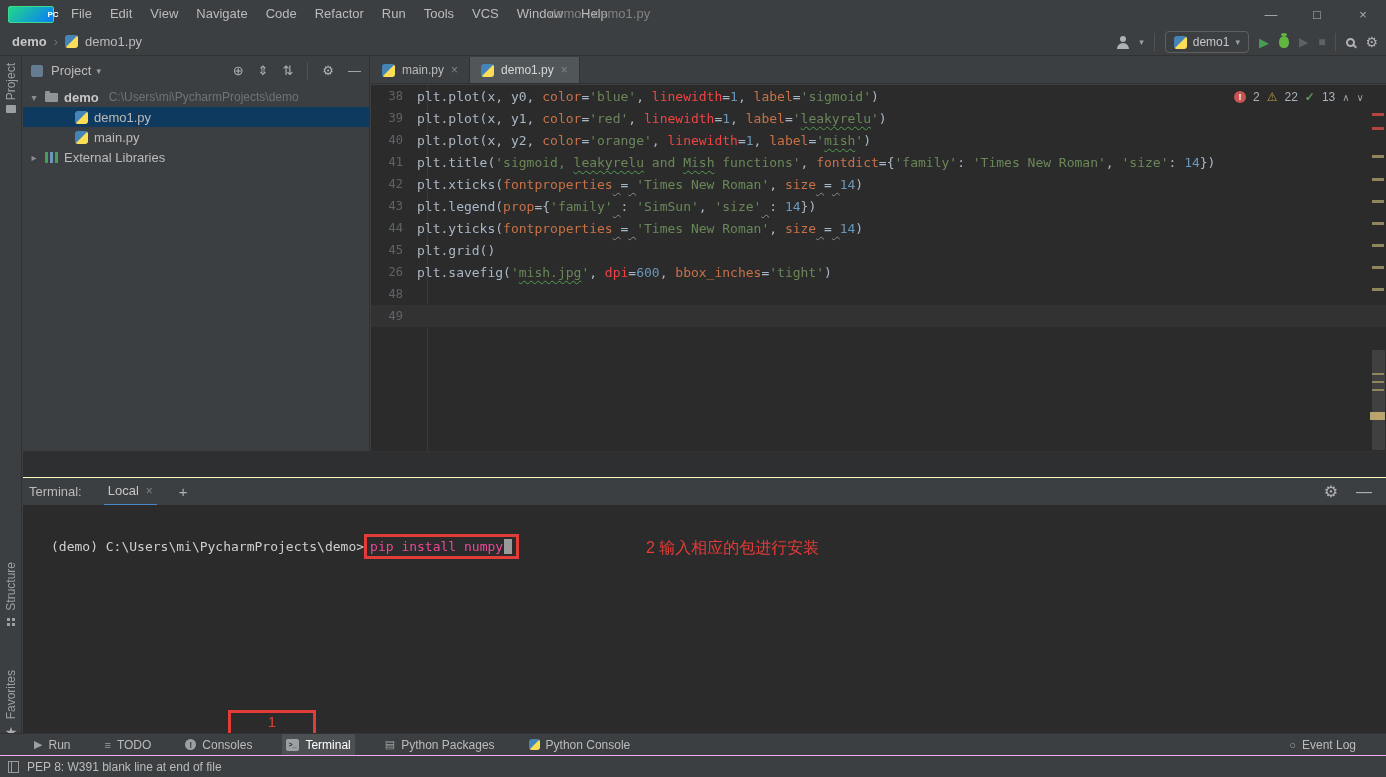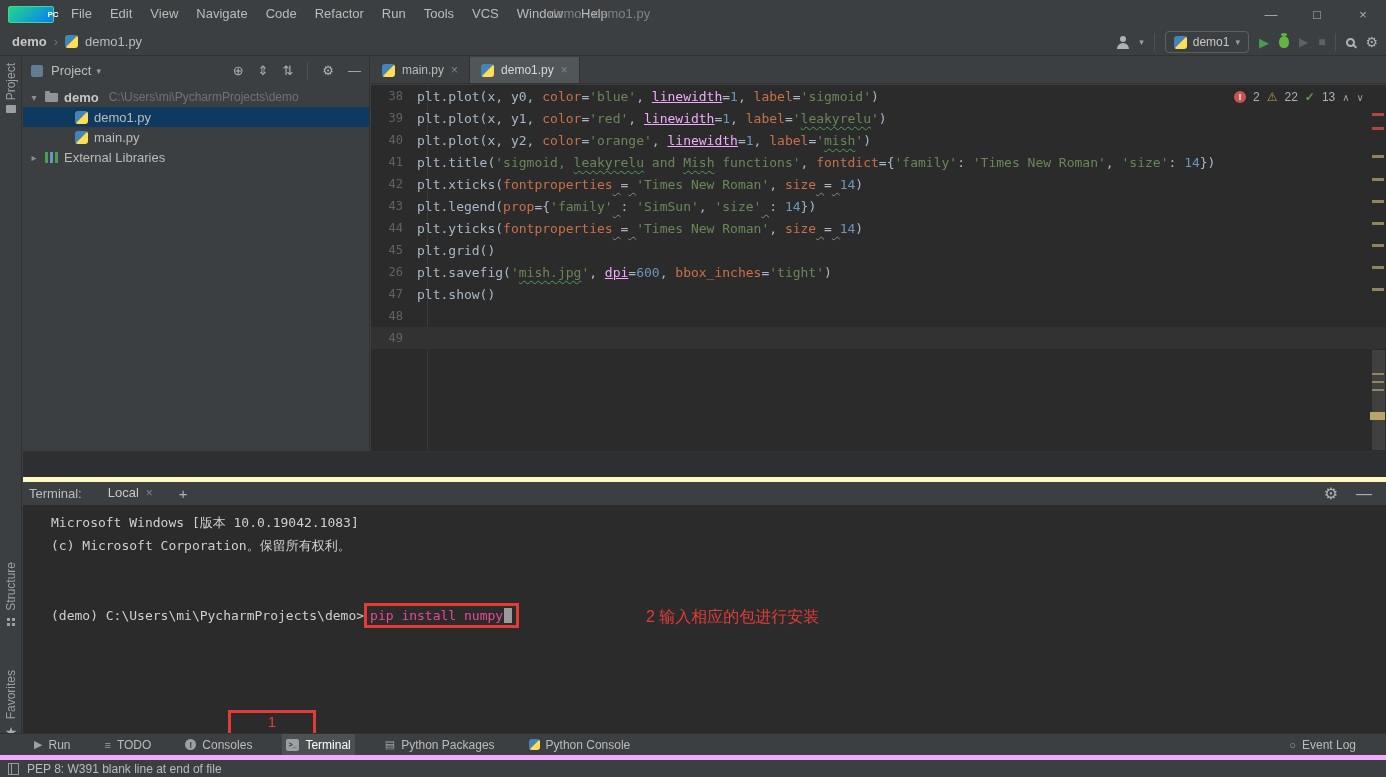--- a/index.html
+++ b/index.html
@@ -73,35 +73,35 @@
   .ed-tab { display:flex; align-items:center; gap:7px; padding:0 11px; font-size:12px; color:#bbbbbb; border-right:1px solid #323232; }
   .ed-tab.active { background:#515658; color:#d6d6d6; }
   .tab-close { color:#7f8486; font-size:12px; }
   #editor { left:371px; top:85px; width:1015px; height:366px; background:#2b2b2b; }
   #gutter-line { position:absolute; left:56px; top:0; bottom:0; width:1px; background:#3a3a3a; }
   .code-line { height:22px; display:flex; align-items:center; position:relative; }
   .code-line.caret { background:#323232; }
   .lnum { width:46px; text-align:right; padding-right:14px; flex:0 0 auto; color:#606366; font:12px "DejaVu Sans Mono",monospace; }
   .ltext { font:13px "DejaVu Sans Mono",monospace; white-space:pre; }
   .c-d { color:#a9b7c6; } .c-s { color:#6a8759; } .c-n { color:#6897bb; }
-  .c-kw { color:#c77148; } .c-kb { color:#f0abfc;text-decoration:underline; }
+  .c-kw { color:#c77148; } .c-kb { color:#ef4444; }
   .c-t { text-decoration:underline; text-decoration-style:wavy; text-decoration-color:#4f9f54; text-decoration-thickness:1px; text-underline-offset:3px; }
   .c-p { text-decoration:underline; text-decoration-style:wavy; text-decoration-color:#8c8c8c; text-decoration-thickness:1px; text-underline-offset:3px; }
   #inspections { left:1234px; top:90px; display:flex; align-items:center; gap:7px; font-size:12px; color:#a8b2ba; }
   .err-ic { width:12px; height:12px; border-radius:50%; background:#c75450; color:#fff; font-size:9px; font-weight:bold; display:flex; align-items:center; justify-content:center; }
   .warn-ic { color:#bba24c; font-size:12px; }
   .typo-ic { color:#5f9954; font-size:12px; font-weight:bold; }
   .insp-nav { color:#9da0a2; font-size:10px; }
   
   .stripe-mark { position:absolute; width:12px; height:3px; }
   #scroll-thumb { left:1372px; top:350px; width:13px; height:100px; background:rgba(255,255,255,0.10); }
   #below-editor { left:23px; top:451px; width:1363px; height:26px; background:#2d2f31; border-top:1px solid #323232; }
 
   
-  #term-header { left:23px; top:477px; width:1363px; height:28px; background:#3c3f41; border-top:5px solid #fef9c3; display:flex; align-items:center; }
+  #term-header { left:23px; top:477px; width:1363px; height:28px; background:#3c3f41; border-top:1px solid #fef9c3; display:flex; align-items:center; }
   #term-label { font-size:13px; color:#bbbbbb; margin-left:6px; }
   #term-tab { margin-left:22px; height:28px; display:flex; align-items:center; gap:7px; padding:0 4px; font-size:13px; color:#c7c7c7; border-bottom:2px solid #4a88c7; }
   #term-plus { margin-left:22px; color:#afb1b3; font-size:15px; }
   #term-actions { margin-left:auto; margin-right:14px; display:flex; gap:18px; align-items:center; color:#afb1b3; }
   #term-body { left:23px; top:505px; width:1363px; height:228px; background:#2b2b2b; padding:6px 0 0 28px; }
   .term-line { font:13px "DejaVu Sans Mono",monospace; color:#cfcfcf; height:23px; line-height:23px; white-space:pre; }
   #prompt-row { display:flex; align-items:center; margin-top:23px; position:relative; }
   #prompt-text { font:13px "DejaVu Sans Mono",monospace; color:#cfcfcf; white-space:pre; }
   #cmd-box { display:inline-flex; align-items:center; border:3px solid #e23c38; padding:2px 4px 2px 3px; }
   #cmd-text { font:13px "DejaVu Sans Mono",monospace; color:#ec4899; white-space:pre; }
@@ -116,21 +116,21 @@
   #bottom-bar { left:0; top:733px; width:1386px; height:22px; background:#3c3f41; border-top:1px solid #323232; display:flex; align-items:center; padding-left:30px; gap:26px; }
   .bb-item { display:flex; align-items:center; gap:6px; font-size:12px; color:#bbbbbb; height:22px; padding:0 4px; }
   .bb-item.active { color:#ffffff; background:#4c5052; }
   .bb-glyph { color:#9da0a2; font-size:11px; }
   .problems-ic { width:11px; height:11px; border-radius:50%; background:#9da0a2; color:#3c3f41; font-size:9px; font-weight:bold; display:flex; align-items:center; justify-content:center; }
   .terminal-ic { width:13px; height:12px; border-radius:2px; background:#9da0a2; color:#2b2b2b; font-size:7px; font-weight:bold; display:flex; align-items:center; justify-content:flex-start; padding-left:2px; }
   .pyc-ic { width:11px; height:11px; border-radius:3px; background:linear-gradient(135deg,#4584b6 0%,#4584b6 49%,#ffde57 51%,#ffde57 100%); }
   #event-log { margin-left:auto; margin-right:30px; display:flex; align-items:center; gap:6px; font-size:12px; color:#bbbbbb; }
 
   
-  #status-bar { left:0; top:755px; width:1386px; height:22px; background:#3c3f41; border-top:5px solid #f0abfc; display:flex; align-items:center; font-size:12px; color:#bbbbbb; }
+  #status-bar { left:0; top:755px; width:1386px; height:22px; background:#3c3f41; border-top:1px solid #f0abfc; display:flex; align-items:center; font-size:12px; color:#bbbbbb; }
   .layout-ic { width:11px; height:12px; border:1px solid #9a9a9a; margin:0 8px 0 8px; position:relative; }
   .layout-ic::before { content:''; position:absolute; left:2px; top:0; bottom:0; width:1px; background:#9a9a9a; }
   #status-right { margin-left:auto; display:flex; align-items:center; gap:22px; margin-right:14px; }
   .lock-ic { width:10px; height:8px; background:#9a9a9a; border-radius:1px; position:relative; margin-top:5px; }
   .lock-ic::before { content:''; position:absolute; top:-5px; left:3px; width:6px; height:5px; border:2px solid #9a9a9a; border-bottom:none; border-radius:4px 4px 0 0; }
 </style>
 </head>
 <body>
 
 <div id="titlebar" class="abs">
@@ -282,24 +282,20 @@
       </div>
       <div class="code-line">
         <span class="lnum">45</span>
         <span class="ltext"><span class="c-d">plt.grid()</span></span>
       </div>
       <div class="code-line">
         <span class="lnum">26</span>
         <span class="ltext"><span class="c-d">plt.savefig(</span><span class="c-s">'</span><span class="c-s c-t">mish.jpg</span><span class="c-s">'</span><span class="c-d">, </span><span class="c-kb">dpi</span><span class="c-d">=</span><span class="c-n">600</span><span class="c-d">, </span><span class="c-kw">bbox_inches</span><span class="c-d">=</span><span class="c-s">'tight'</span><span class="c-d">)</span></span>
       </div>
       <div class="code-line">
-        <span class="lnum">47</span>
-        <span class="ltext"><span class="c-d">plt.show()</span></span>
-      </div>
-      <div class="code-line">
         <span class="lnum">48</span>
         <span class="ltext"></span>
       </div>
       <div class="code-line caret">
         <span class="lnum">49</span>
         <span class="ltext"></span>
       </div>
     </div>
 </div>
 <div id="inspections" class="abs">
@@ -337,25 +333,20 @@
     <span>Local</span>
     <span class="tab-close">×</span>
   </span>
   <span id="term-plus">+</span>
   <span id="term-actions">
     <span>⚙</span>
     <span>—</span>
   </span>
 </div>
 <div id="term-body" class="abs">
-  <div id="term-lines">
-      <div class="term-line">Microsoft Windows [版本 10.0.19042.1083]</div>
-      <div class="term-line">(c) Microsoft Corporation。保留所有权利。</div>
-      <div class="term-line">&nbsp;</div>
-    </div>
   <div id="prompt-row">
     <span id="prompt-text">(demo) C:\Users\mi\PycharmProjects\demo&gt;</span>
     <span id="cmd-box">
       <span id="cmd-text">pip install numpy</span>
       <span class="cursor-block"></span>
     </span>
     <span id="annot2">2 输入相应的包进行安装</span>
   </div>
 </div>
 

